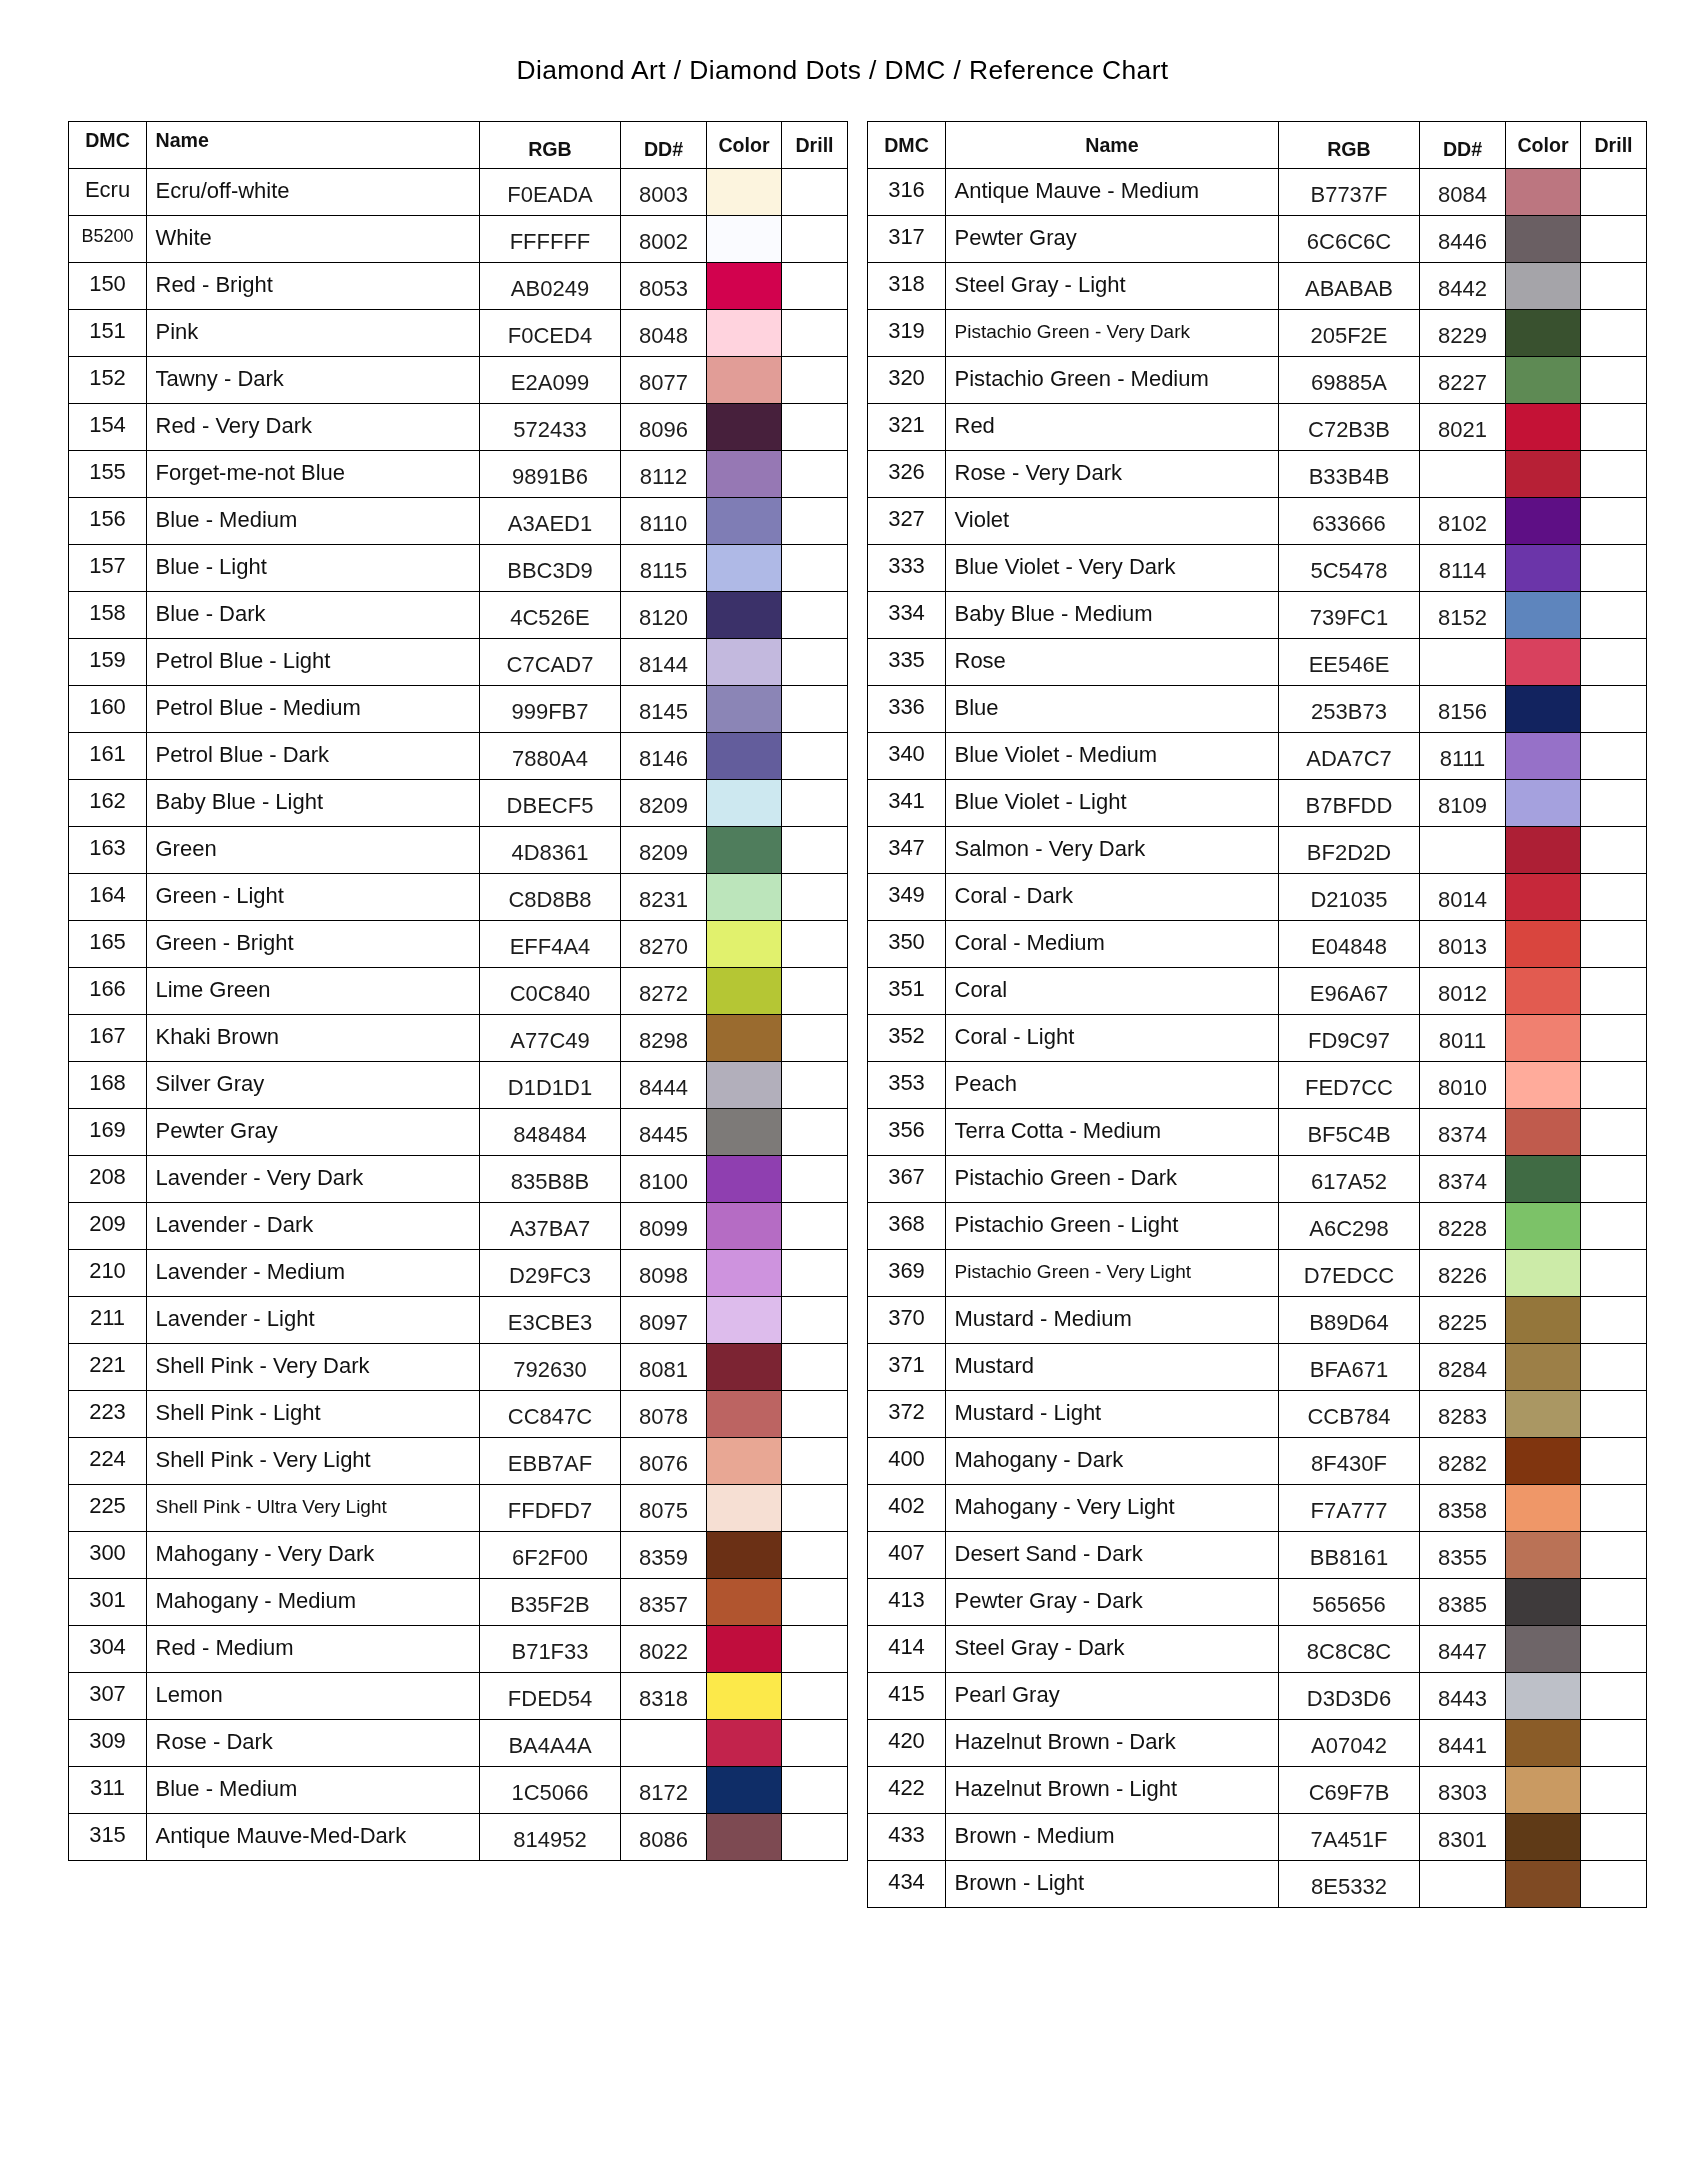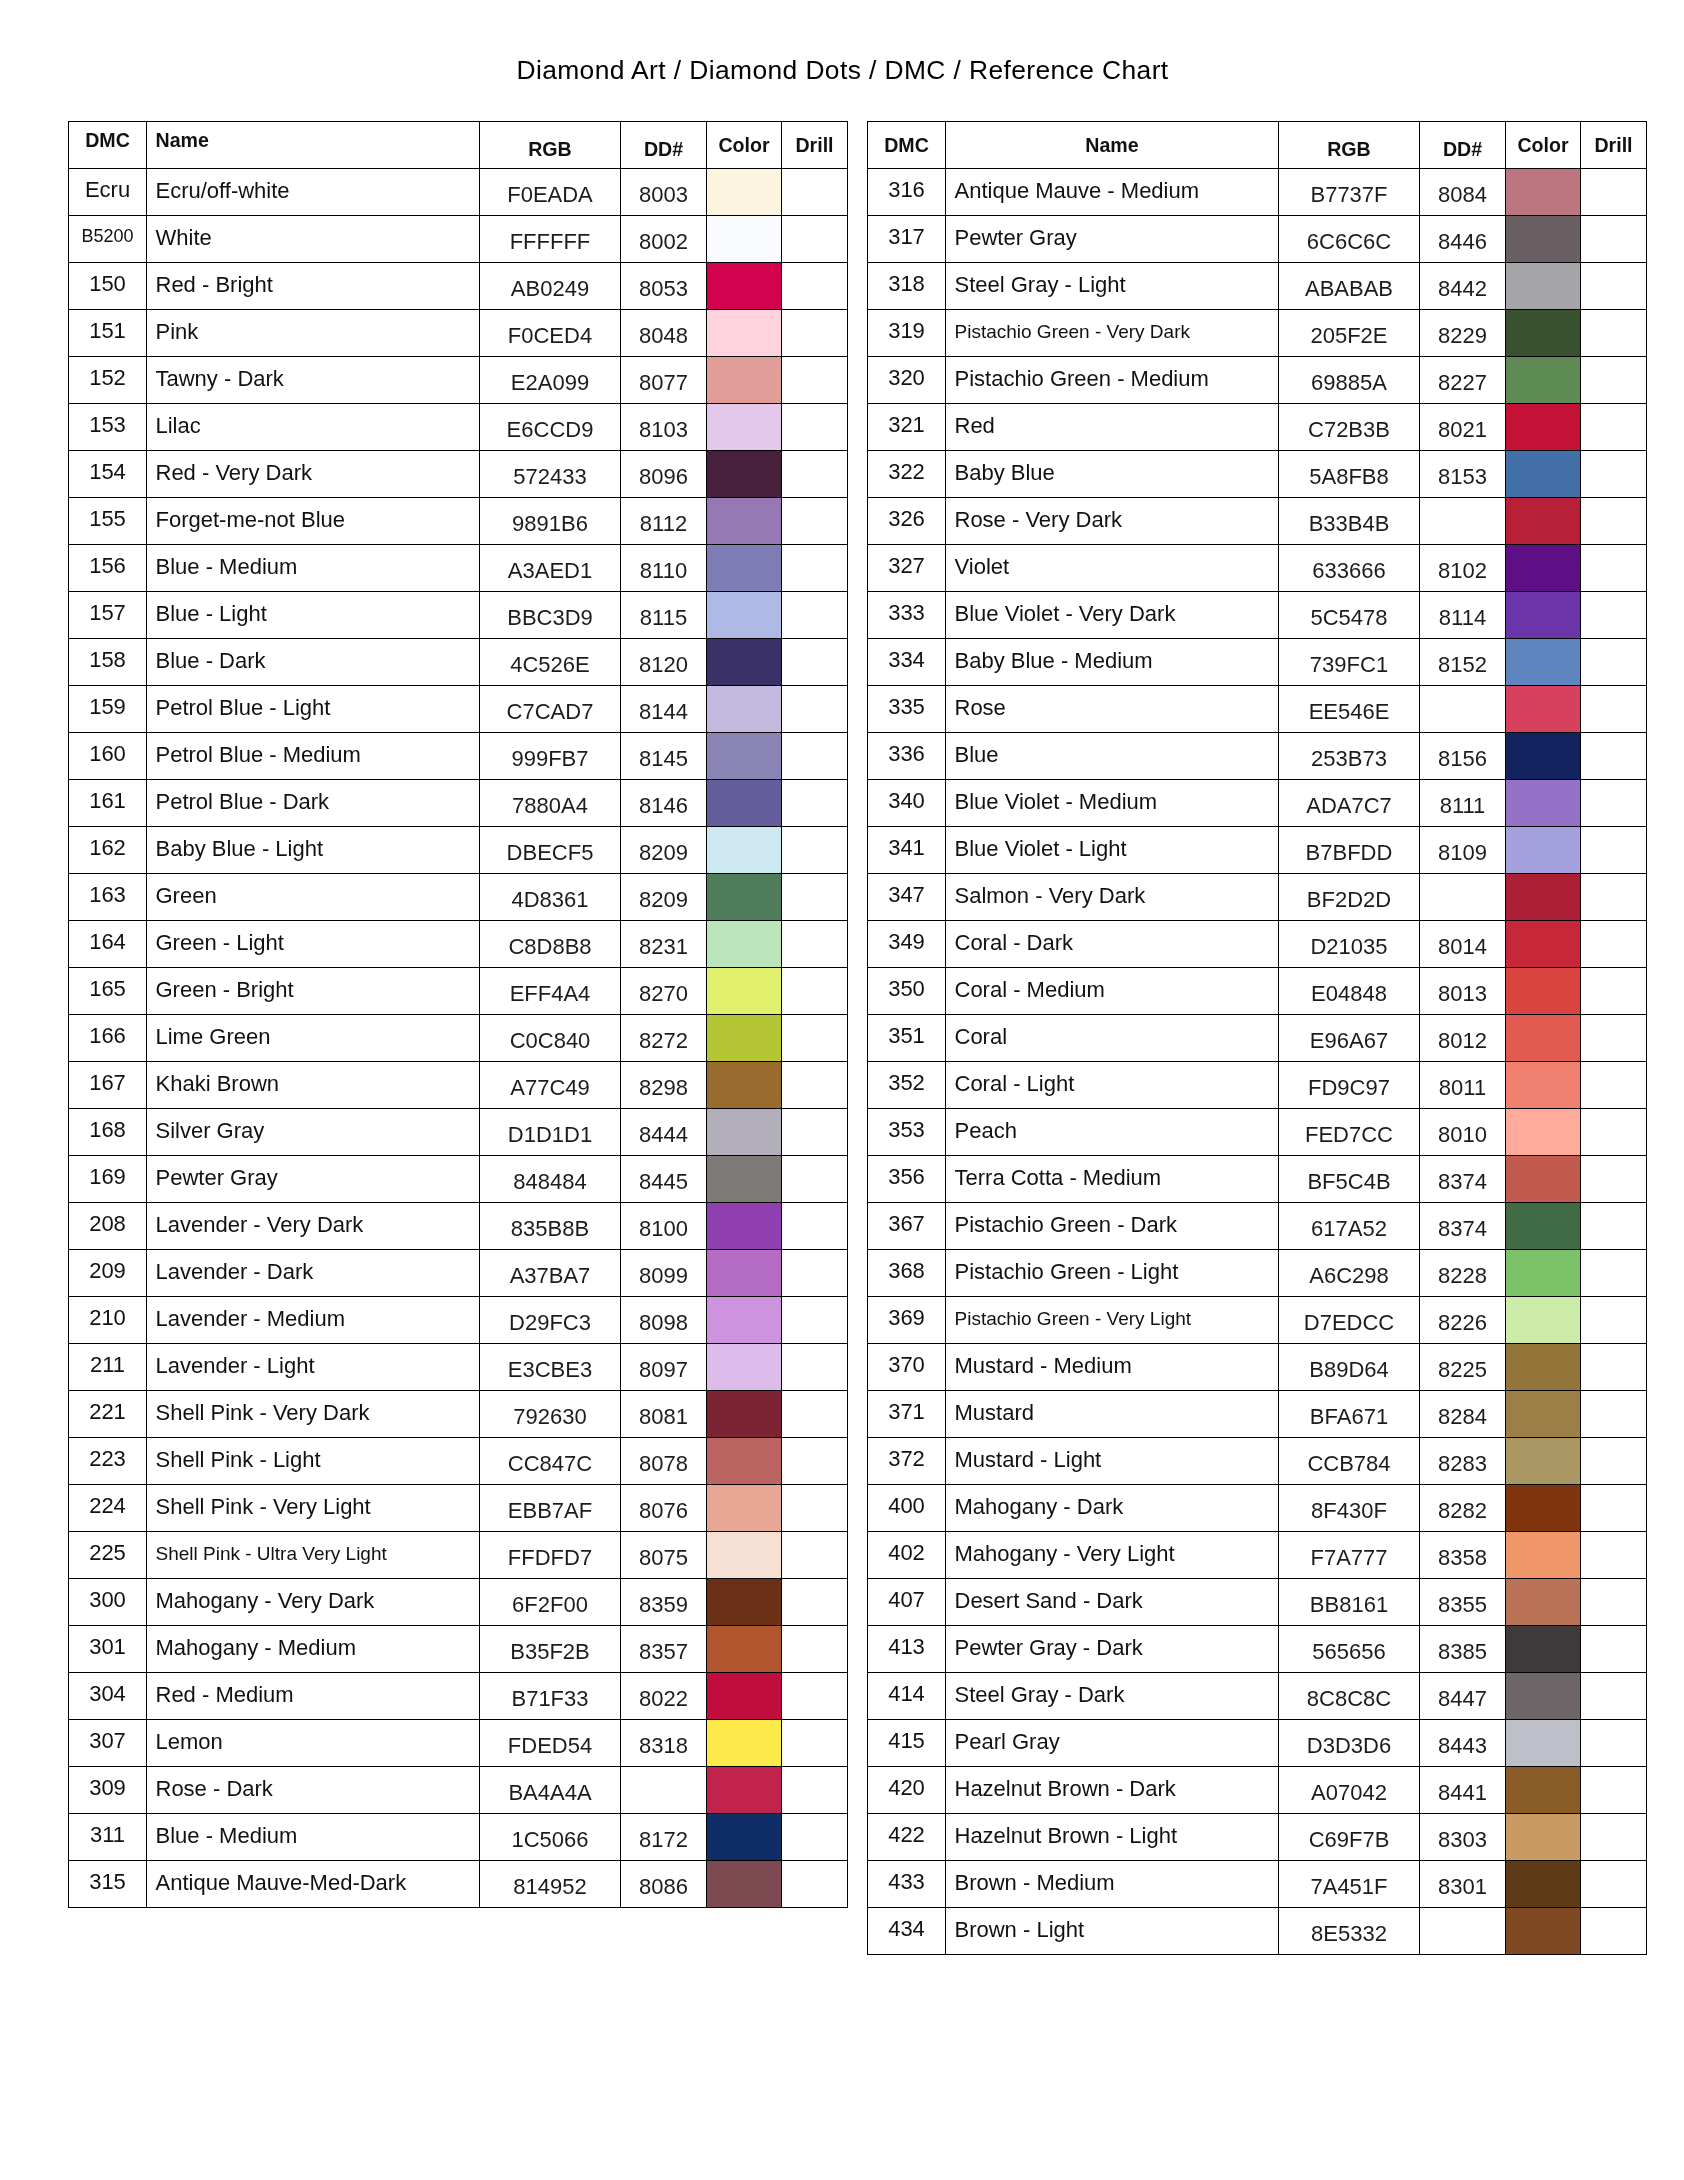--- a/index.html
+++ b/index.html
@@ -97,28 +97,20 @@
       </tr>
       <tr>
         <td class="cell-dmc">152</td>
         <td class="cell-name">Tawny - Dark</td>
         <td class="cell-rgb">E2A099</td>
         <td class="cell-dd">8077</td>
         <td class="cell-color" style="background: rgb(225, 157, 151);"></td>
         <td class="cell-drill"></td>
       </tr>
       <tr>
-        <td class="cell-dmc">153</td>
-        <td class="cell-name">Lilac</td>
-        <td class="cell-rgb">E6CCD9</td>
-        <td class="cell-dd">8103</td>
-        <td class="cell-color" style="background: rgb(228, 200, 236);"></td>
-        <td class="cell-drill"></td>
-      </tr>
-      <tr>
         <td class="cell-dmc">154</td>
         <td class="cell-name">Red - Very Dark</td>
         <td class="cell-rgb">572433</td>
         <td class="cell-dd">8096</td>
         <td class="cell-color" style="background: rgb(71, 32, 60);"></td>
         <td class="cell-drill"></td>
       </tr>
       <tr>
         <td class="cell-dmc">155</td>
         <td class="cell-name">Forget-me-not Blue</td>
@@ -424,28 +416,20 @@
       </tr>
       <tr>
         <td class="cell-dmc">321</td>
         <td class="cell-name">Red</td>
         <td class="cell-rgb">C72B3B</td>
         <td class="cell-dd">8021</td>
         <td class="cell-color" style="background: rgb(196, 18, 54);"></td>
         <td class="cell-drill"></td>
       </tr>
       <tr>
-        <td class="cell-dmc">322</td>
-        <td class="cell-name">Baby Blue</td>
-        <td class="cell-rgb">5A8FB8</td>
-        <td class="cell-dd">8153</td>
-        <td class="cell-color" style="background: rgb(66, 111, 168);"></td>
-        <td class="cell-drill"></td>
-      </tr>
-      <tr>
         <td class="cell-dmc">326</td>
         <td class="cell-name">Rose - Very Dark</td>
         <td class="cell-rgb">B33B4B</td>
         <td class="cell-dd"></td>
         <td class="cell-color" style="background: rgb(183, 32, 54);"></td>
         <td class="cell-drill"></td>
       </tr>
       <tr>
         <td class="cell-dmc">327</td>
         <td class="cell-name">Violet</td>

